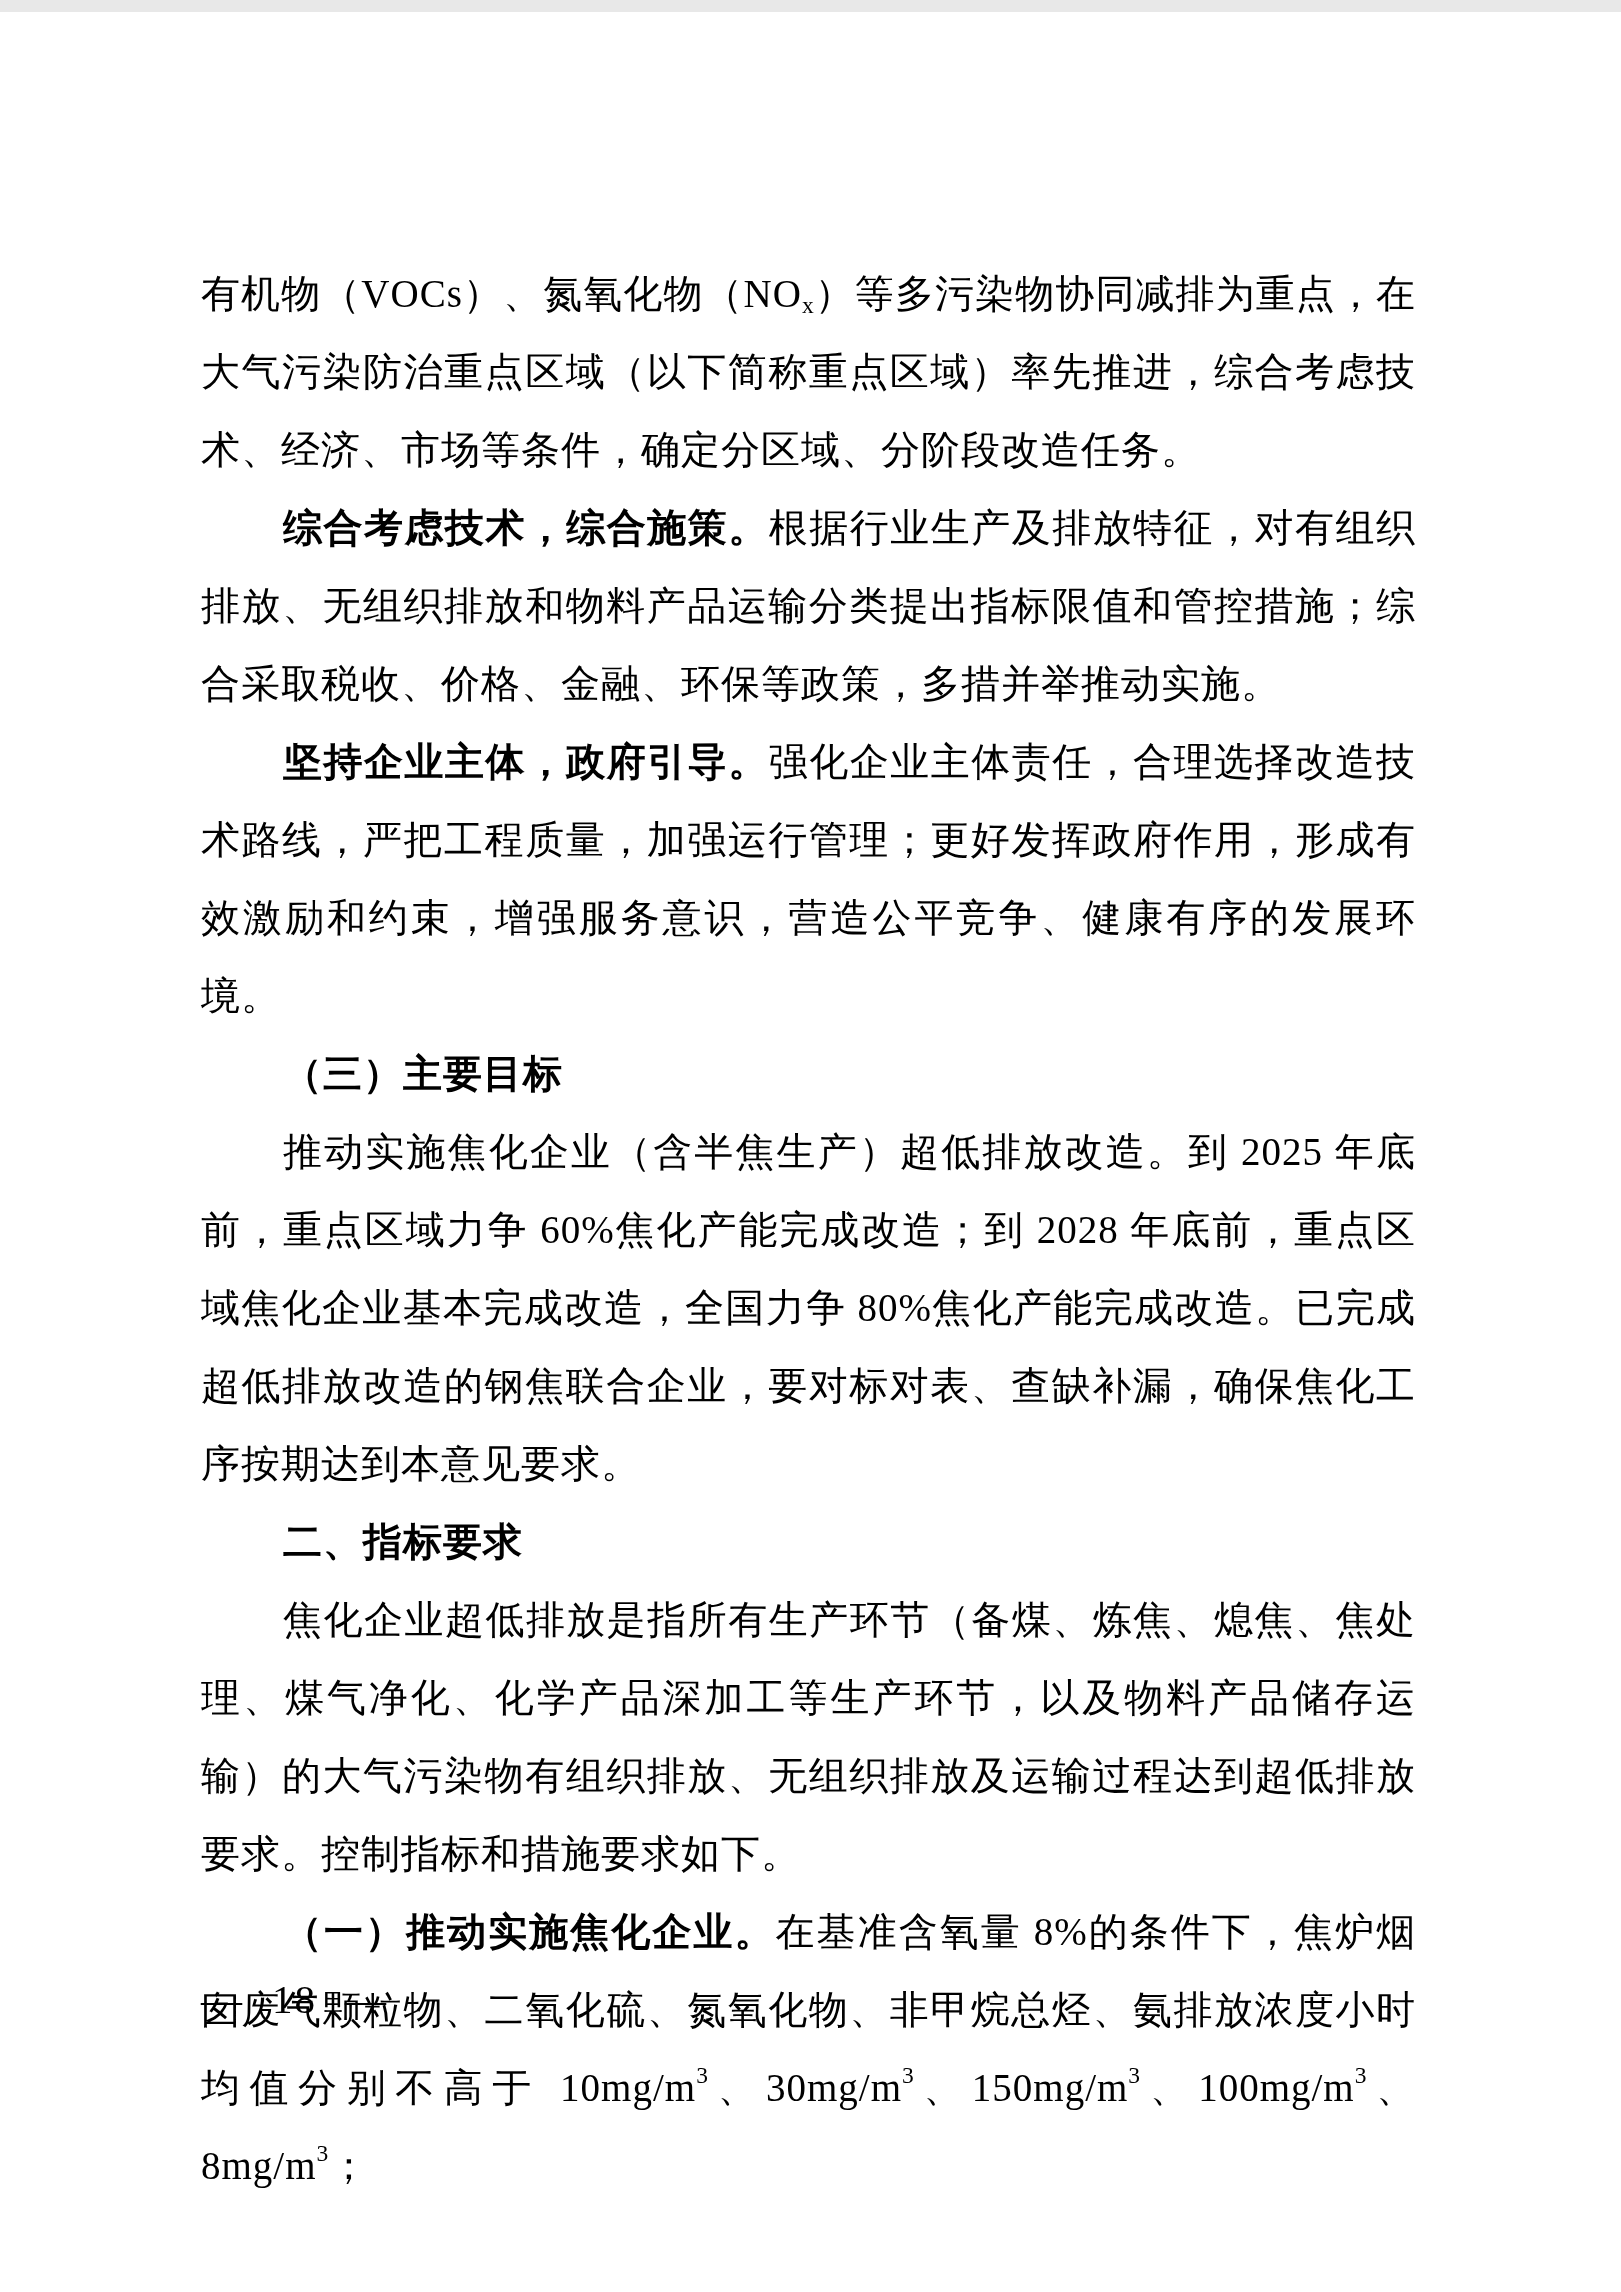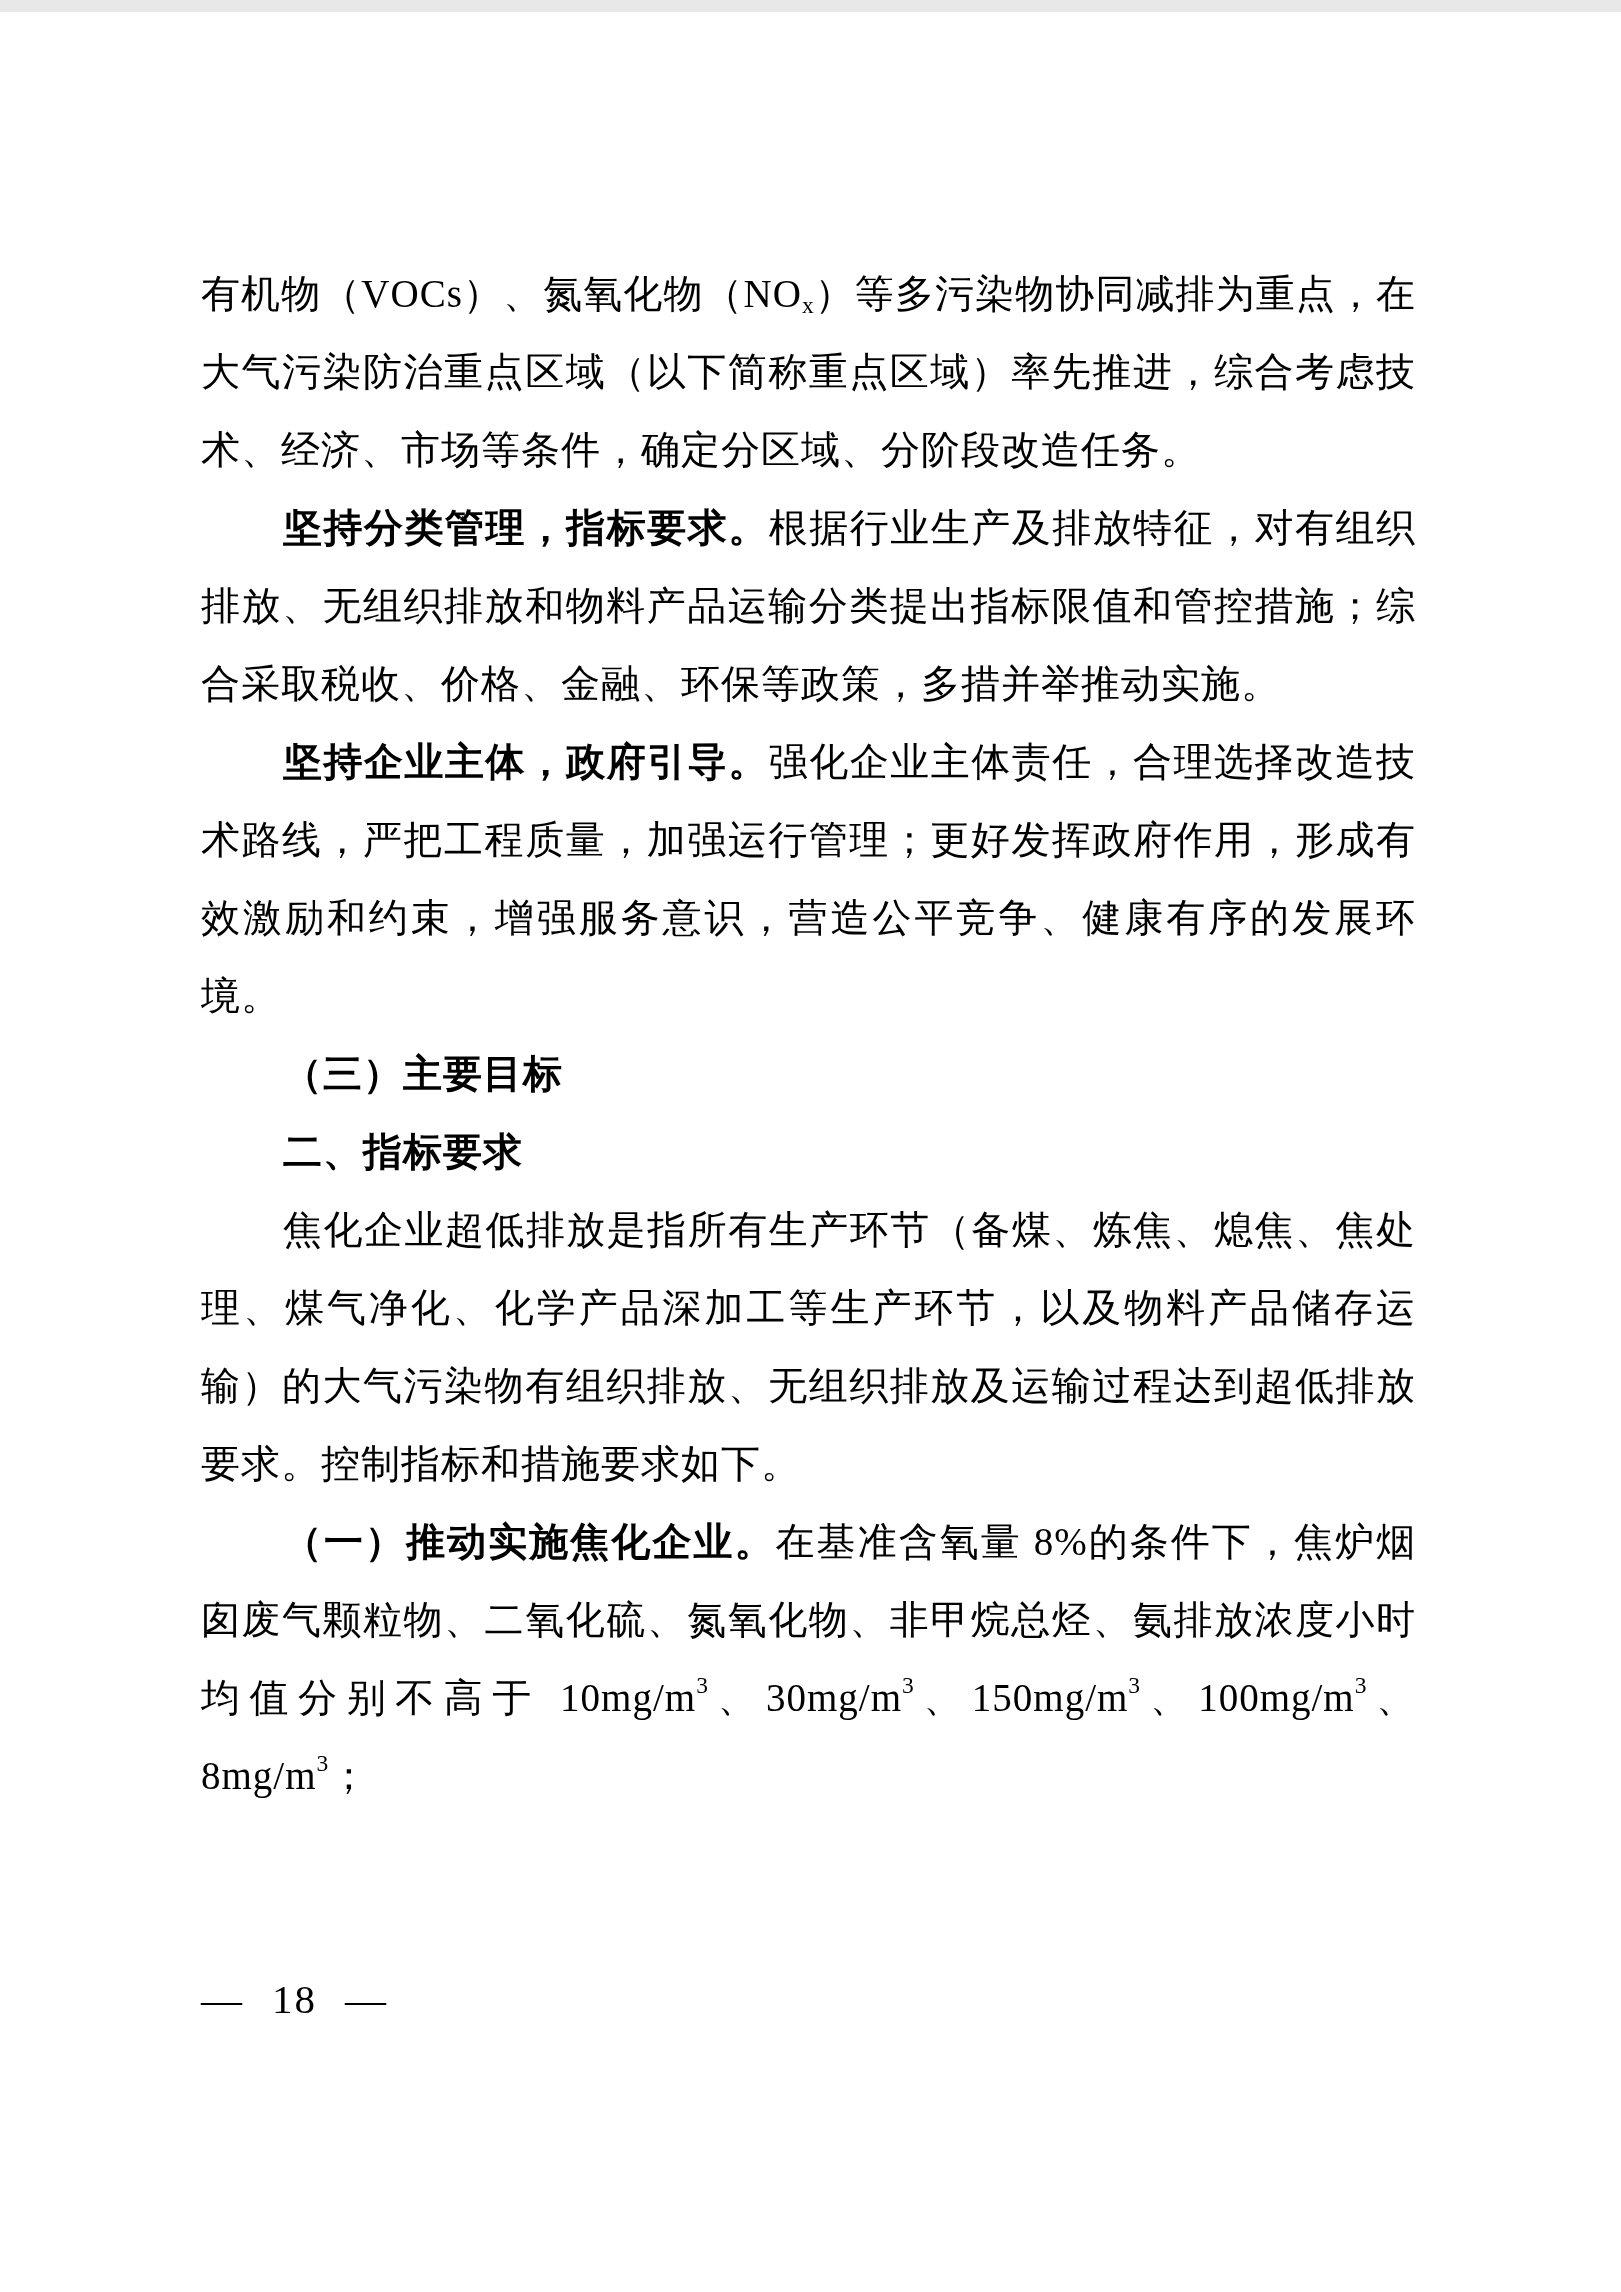--- a/index.html
+++ b/index.html
@@ -61,23 +61,24 @@
     word-spacing: 15.7px;
     letter-spacing: 2px;
   }
 </style>
 </head>
 <body>
 
 <div class="page">
   <main class="doc-body" id="doc-body">
       <p class="para"><span>有机物（VOCs）、氮氧化物（NO</span><sub>x</sub><span>）等多污染物协同减排为重点，在大气污染防治重点区域（以下简称重点区域）率先推进，综合考虑技术、经济、市场等条件，确定分区域、分阶段改造任务。</span></p>
-      <p class="para indent"><span class="bold">坚持分类管理，指标要求。</span><span>根据行业生产及排放特征，对有组织排放、无组织排放和物料产品运输分类提出指标限值和管控措施；综合采取税收、价格、金融、环保等政策，多措并举推动实施。</span></p>
+      <p class="para indent"><span class="bold">综合考虑技术，综合施策。</span><span>根据行业生产及排放特征，对有组织排放、无组织排放和物料产品运输分类提出指标限值和管控措施；综合采取税收、价格、金融、环保等政策，多措并举推动实施。</span></p>
       <p class="para indent"><span class="bold">坚持企业主体，政府引导。</span><span>强化企业主体责任，合理选择改造技术路线，严把工程质量，加强运行管理；更好发挥政府作用，形成有效激励和约束，增强服务意识，营造公平竞争、健康有序的发展环境。</span></p>
       <p class="para indent"><span class="bold">（三）主要目标</span></p>
+      <p class="para indent"><span>推动实施焦化企业（含半焦生产）超低排放改造。到 2025 年底前，重点区域力争 60%焦化产能完成改造；到 2028 年底前，重点区域焦化企业基本完成改造，全国力争 80%焦化产能完成改造。已完成超低排放改造的钢焦联合企业，要对标对表、查缺补漏，确保焦化工序按期达到本意见要求。</span></p>
       <p class="para indent hei"><span class="bold">二、指标要求</span></p>
       <p class="para indent"><span>焦化企业超低排放是指所有生产环节（备煤、炼焦、熄焦、焦处理、煤气净化、化学产品深加工等生产环节，以及物料产品储存运输）的大气污染物有组织排放、无组织排放及运输过程达到超低排放要求。控制指标和措施要求如下。</span></p>
       <p class="para indent"><span class="bold">（一）推动实施焦化企业。</span><span>在基准含氧量 8%的条件下，焦炉烟囱废气颗粒物、二氧化硫、氮氧化物、非甲烷总烃、氨排放浓度小时均值分别不高于 10mg/m</span><sup>3</sup><span>、30mg/m</span><sup>3</sup><span>、150mg/m</span><sup>3</sup><span>、100mg/m</span><sup>3</sup><span>、8mg/m</span><sup>3</sup><span>；</span></p>
     </main>
   <footer class="page-footer">
     <span>— 18 —</span>
   </footer>
 </div>
 
 

